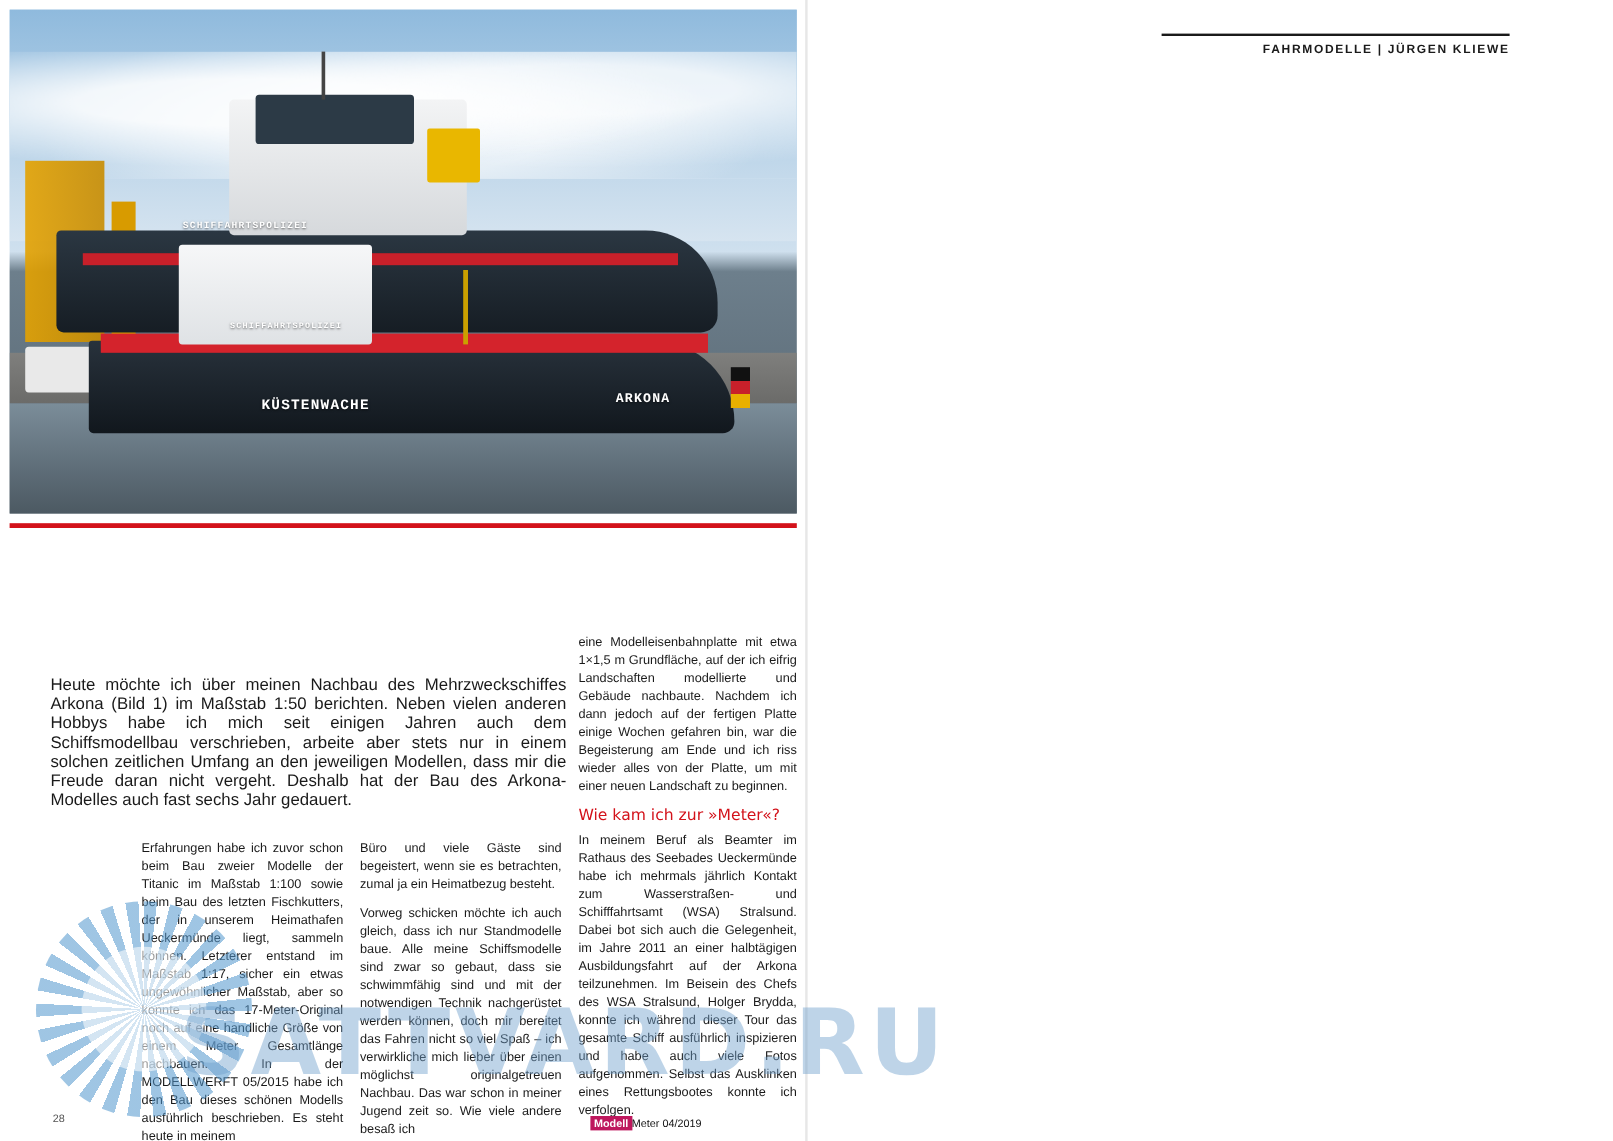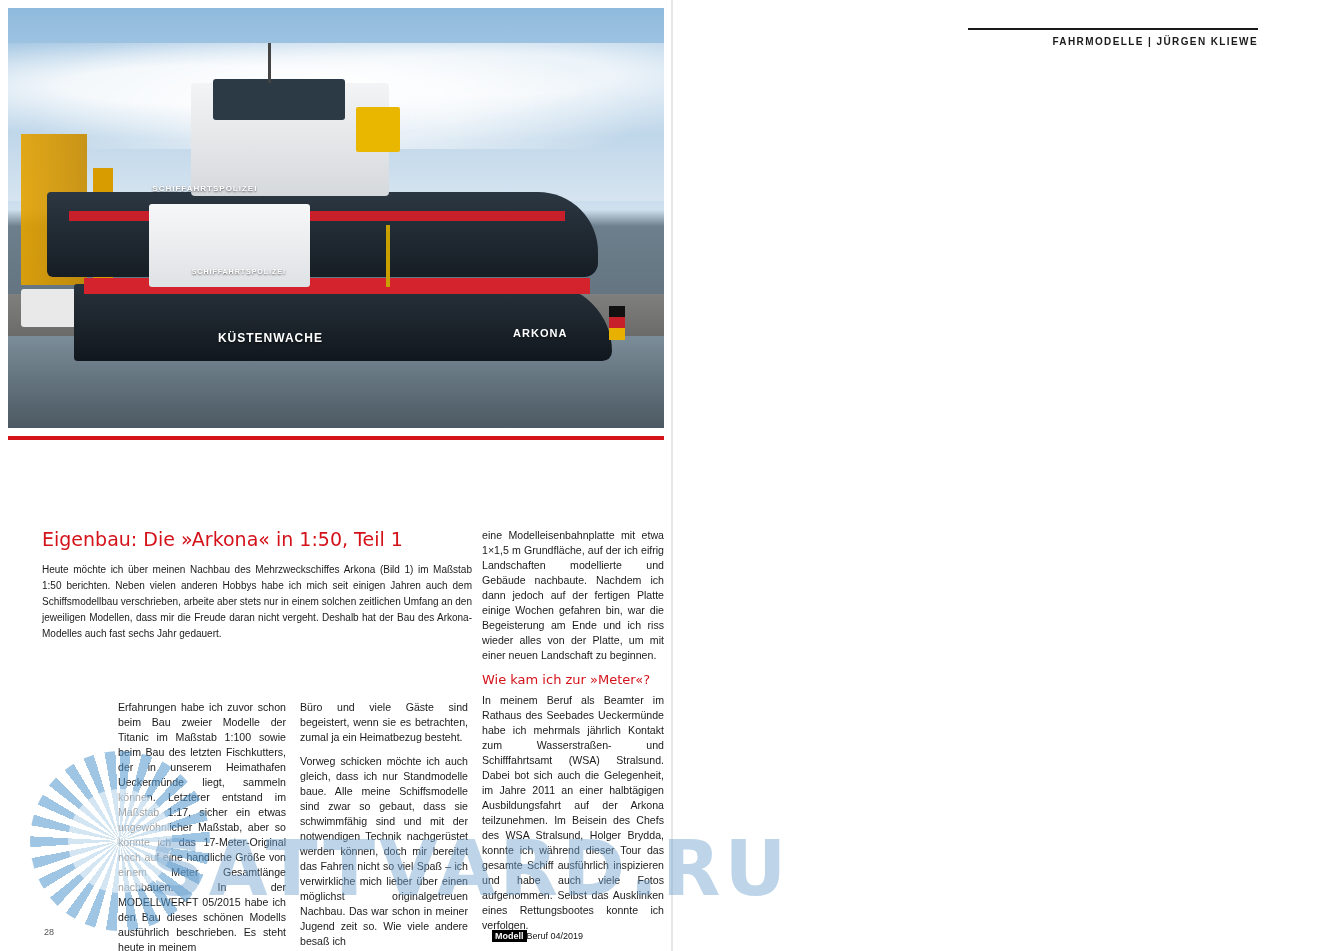--- a/index.html
+++ b/index.html
@@ -80,21 +80,21 @@
   }
   .hero-ship-b .super2 {
     position:absolute; left:14%; bottom:46%; width:30%; height:52%;
     background:linear-gradient(#f6f7f8,#dfe2e5); border-radius:3px;
   }
   .hero-ship-b .mast2 {
     position:absolute; left:58%; bottom:46%; width:4px; height:62px; background:#caa000;
   }
   .hero-label {
     position:absolute; color:#fff; font-weight:bold; letter-spacing:1px;
-    font-size:10px; text-shadow:0 1px 2px rgba(0,0,0,.6);
+    font-size:10px; text-shadow:0 1px 2px rgba(0,0,0,.6);font-family:Liberation Mono, monospace;
   }
   .lbl-polizei1 { left:22%; top:42%; font-size:8px; }
   .lbl-polizei2 { left:28%; top:62%; font-size:7px; }
   .lbl-kuesten { left:32%; top:77%; font-size:12px; }
   .lbl-arkona-hero { left:77%; top:76%; font-size:11px; }
   .hero-flagbar {
     position:absolute; right:6%; top:71%; width:16px; height:34px;
     background:linear-gradient(#111 0 33%, #c8202a 33% 66%, #e8b000 66% 100%);
   }
   .hero-van {
@@ -115,36 +115,36 @@
     color:#d3121a; font-size:60px; font-weight:bold; letter-spacing:-1px;
     font-family:"DejaVu Sans", sans-serif;
   }
   .subhead {
     position:absolute; left:42px; top:528px; width:430px;
     color:#d3121a; font-size:19px;
     font-family:"DejaVu Sans", sans-serif;
   }
   .lead {
     position:absolute; left:42px; top:562px; width:430px;
-    font-size:10px; line-height:16px; color:#1a1a1a; text-align:justify;
+    font-size:14px; line-height:16px; color:#1a1a1a; text-align:justify;
   }
 
   .col { position:absolute; font-size:10.6px; line-height:15px; color:#1a1a1a; text-align:justify; }
   .col p { margin:0 0 9px 0; }
   .col .subhd { color:#d3121a; font-size:13px; margin:0 0 6px 0; font-family:"DejaVu Sans", sans-serif; }
 
   .l-col1 { left:118px; top:700px; width:168px; }
   .l-col2 { left:300px; top:700px; width:168px; }
   .l-col3 { left:482px; top:528px; width:182px; }
 
   .folio-left { position:absolute; left:44px; bottom:14px; font-size:9px; color:#555; }
   .imprint {
     position:absolute; bottom:10px; font-size:9px; color:#111;
   }
-  .imprint b { background:#000000; color:#fff; padding:1px 3px; font-weight:bold; }
+  .imprint b { background:#be185d; color:#fff; padding:1px 3px; font-weight:bold; }
   .imp-left { left:492px; }
 
   
   .topline { position:absolute; right:14px; top:28px; width:290px; height:2px; background:#1a1a1a; }
   .kicker {
     position:absolute; right:14px; top:36px; font-size:10px; letter-spacing:1.4px;
     font-weight:bold; color:#1a1a1a; text-align:right;
   }
 
   
@@ -204,42 +204,41 @@
 
       <div class="hero-label lbl-polizei1">SCHIFFAHRTSPOLIZEI</div>
       <div class="hero-label lbl-polizei2">SCHIFFAHRTSPOLIZEI</div>
       <div class="hero-label lbl-kuesten">KÜSTENWACHE</div>
       <div class="hero-label lbl-arkona-hero">ARKONA</div>
       <div class="hero-flagbar"></div>
     </div>
 
     <div class="rule-red"></div>
 
-    <div class="subhead">Eigenbau: Die »Arkona« in 1:50, Teil 1</div>
     <div class="lead">Heute möchte ich über meinen Nachbau des Mehrzweckschiffes Arkona (Bild 1) im Maßstab 1:50 berichten. Neben vielen anderen Hobbys habe ich mich seit einigen Jahren auch dem Schiffsmodellbau verschrieben, arbeite aber stets nur in einem solchen zeitlichen Umfang an den jeweiligen Modellen, dass mir die Freude daran nicht vergeht. Deshalb hat der Bau des Arkona-Modelles auch fast sechs Jahr gedauert.</div>
 
     <div class="col l-col1">
       <p>Erfahrungen habe ich zuvor schon beim Bau zweier Modelle der Titanic im Maßstab 1:100 sowie beim Bau des letzten Fischkutters, der in unserem Heimathafen Ueckermünde liegt, sammeln können. Letzterer entstand im Maßstab 1:17, sicher ein etwas ungewöhnlicher Maßstab, aber so konnte ich das 17-Meter-Original noch auf eine handliche Größe von einem Meter Gesamtlänge nachbauen. In der MODELLWERFT 05/2015 habe ich den Bau dieses schönen Modells ausführlich beschrieben. Es steht heute in meinem</p>
     </div>
 
     <div class="col l-col2">
       <p>Büro und viele Gäste sind begeistert, wenn sie es betrachten, zumal ja ein Heimatbezug besteht.</p>
       <p>Vorweg schicken möchte ich auch gleich, dass ich nur Standmodelle baue. Alle meine Schiffsmodelle sind zwar so gebaut, dass sie schwimmfähig sind und mit der notwendigen Technik nachgerüstet werden können, doch mir bereitet das Fahren nicht so viel Spaß – ich verwirkliche mich lieber über einen möglichst originalgetreuen Nachbau. Das war schon in meiner Jugend zeit so. Wie viele andere besaß ich</p>
     </div>
 
     <div class="col l-col3">
       <p>eine Modelleisenbahnplatte mit etwa 1×1,5 m Grundfläche, auf der ich eifrig Landschaften modellierte und Gebäude nachbaute. Nachdem ich dann jedoch auf der fertigen Platte einige Wochen gefahren bin, war die Begeisterung am Ende und ich riss wieder alles von der Platte, um mit einer neuen Landschaft zu beginnen.</p>
       <p class="subhd">Wie kam ich zur »Meter«?</p>
       <p>In meinem Beruf als Beamter im Rathaus des Seebades Ueckermünde habe ich mehrmals jährlich Kontakt zum Wasserstraßen- und Schifffahrtsamt (WSA) Stralsund. Dabei bot sich auch die Gelegenheit, im Jahre 2011 an einer halbtägigen Ausbildungsfahrt auf der Arkona teilzunehmen. Im Beisein des Chefs des WSA Stralsund, Holger Brydda, konnte ich während dieser Tour das gesamte Schiff ausführlich inspizieren und habe auch viele Fotos aufgenommen. Selbst das Ausklinken eines Rettungsbootes konnte ich verfolgen.</p>
     </div>
 
     <div class="folio-left">28</div>
 
     <div class="imprint imp-left">
-      <b>Modell</b><span>Beruf</span>
+      <b>Modell</b><span>Meter</span>
       <span>04/2019</span>
     </div>
   </div>
 
   <div class="page page-right">
 
     <div class="topline"></div>
     <div class="kicker">FAHRMODELLE | JÜRGEN KLIEWE</div>
 
   </div>

